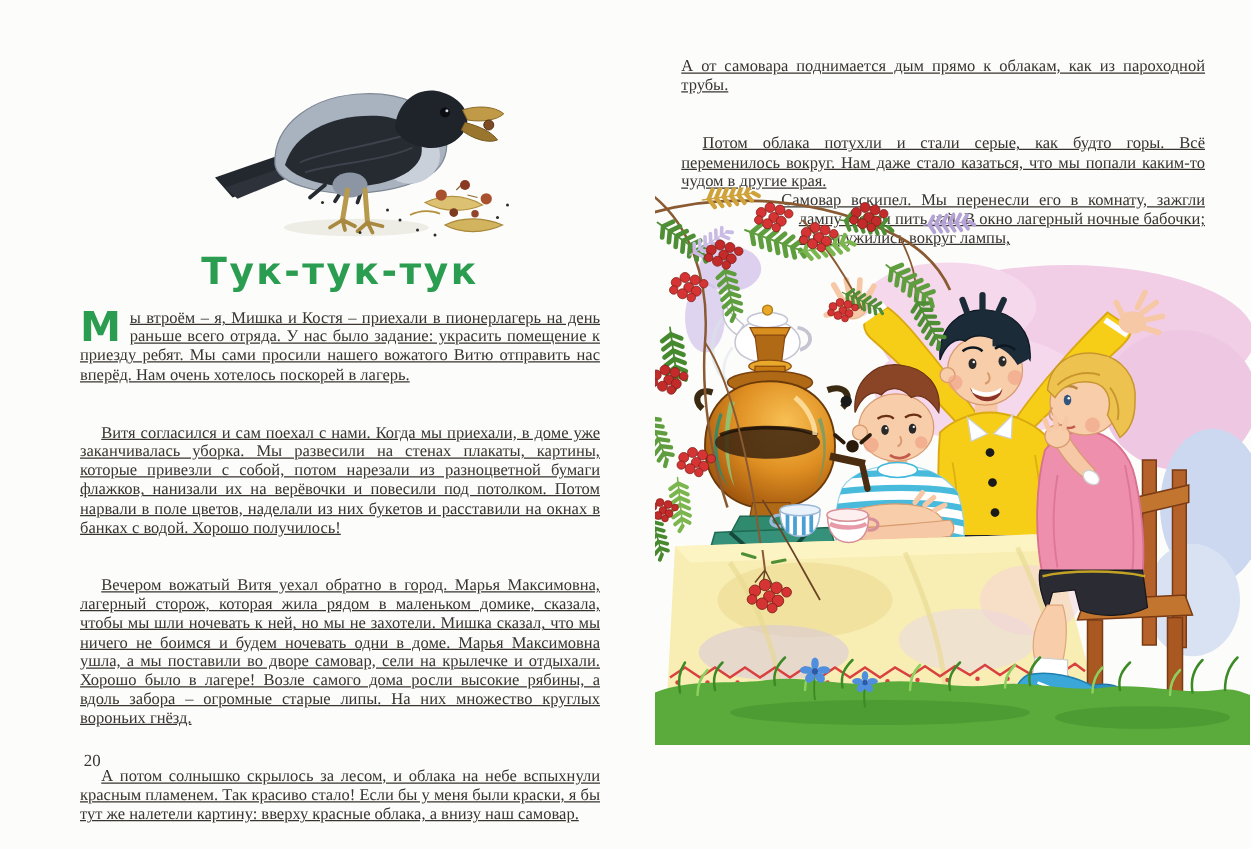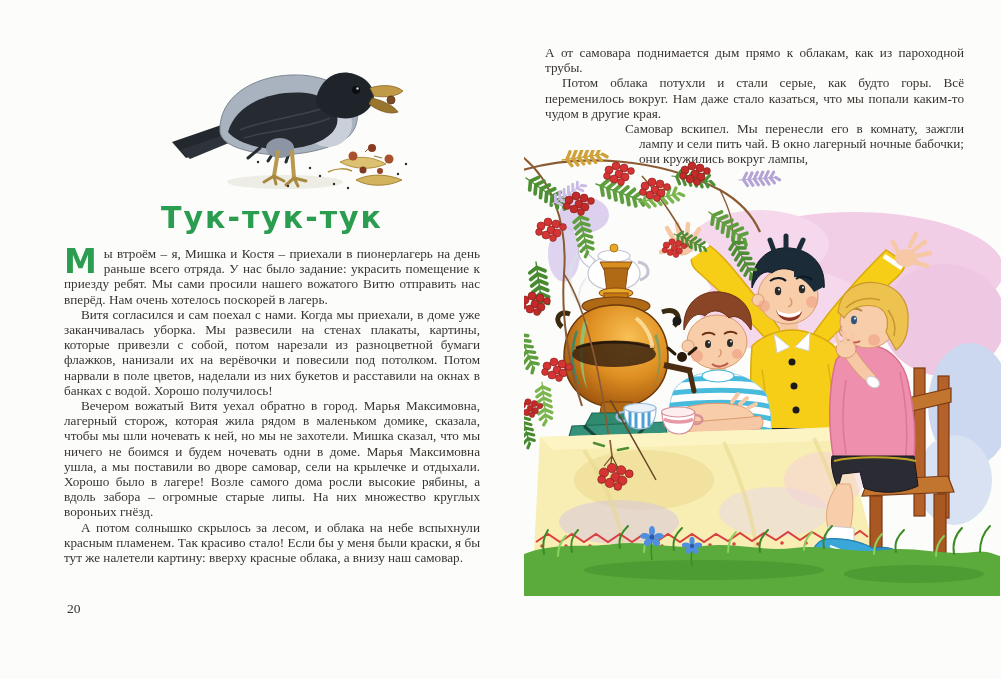--- a/index.html
+++ b/index.html
@@ -1,25 +1,25 @@
 <!DOCTYPE html>
 <html><head>
 <meta charset="utf-8">
 <style>
   html,body{margin:0;padding:0;}
   body{
     width:1001px;height:679px;overflow:hidden;position:relative;
     background:#fcfcfa;color:#383430;
     font-family:"Liberation Serif",serif;
   }
-  .page-text{position:absolute;text-align:justify;font-size:13.2px;line-height:15.2px;}
+  .page-text{position:absolute;text-align:justify;font-size:13.2px;line-height:15.2px;text-decoration:underline;}
   #left-text{left:64px;top:246px;width:416px;}
   #right-text{left:545px;top:45px;width:419px;}
   p{margin:0;padding:0;}
-  .ind{text-indent:17px;}
+  .ind{text-indent:17px;margin-top:31px;}
   #story-title{
     position:absolute;left:64px;top:200px;width:416px;text-align:center;
     font-family:"DejaVu Sans",sans-serif;font-weight:bold;font-size:30px;
     letter-spacing:2px;color:#2b9d50;
   }
   .dropcap{
     float:left;font-family:"DejaVu Sans",sans-serif;font-weight:bold;
     font-size:33px;line-height:27px;color:#2b9d50;margin:2px 7px 0 0;
   }
   #page-number{position:absolute;left:67px;top:601px;font-size:13.5px;}

